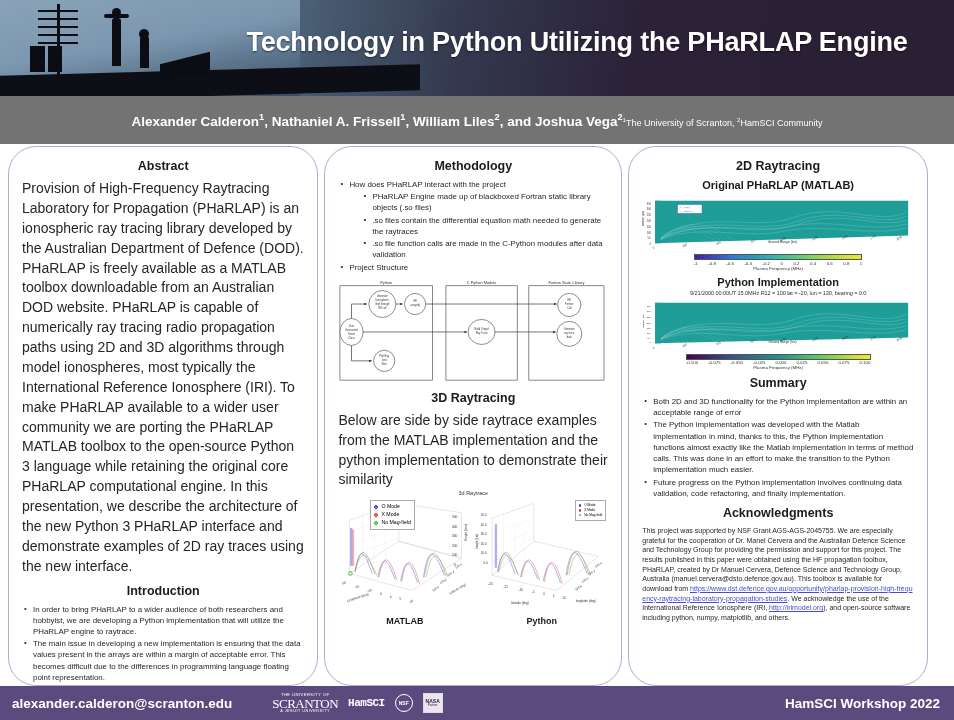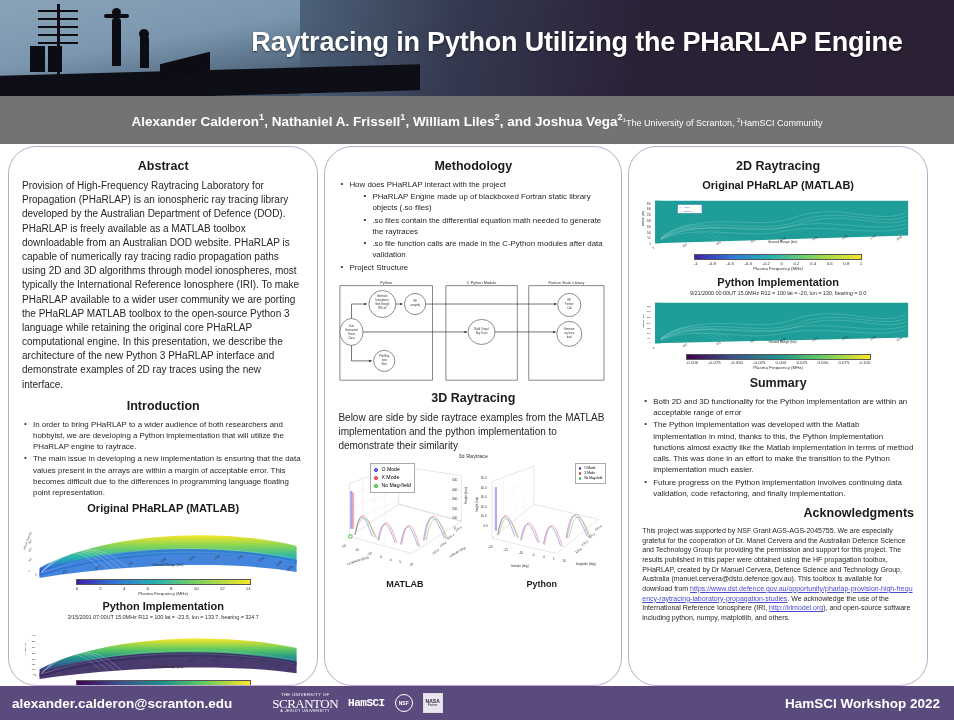--- a/index.html
+++ b/index.html
@@ -81,21 +81,21 @@
 
   h2.sec {
     font-size: 12.5px; font-weight: bold; color: #1b1b1b;
     text-align: center; margin: 2px 0 6px 0;
   }
   h3.sub {
     font-size: 11px; font-weight: bold; color: #1b1b1b;
     text-align: center; margin: 4px 0 2px 0;
   }
   p.body {
-    font-size: 10px; line-height: 1.42; color: #262626; text-align: left;
+    font-size: 14px; line-height: 1.42; color: #262626; text-align: left;
   }
   ul.bul { list-style: none; margin: 1px 0 0 0; }
   ul.bul > li {
     font-size: 7.9px; line-height: 1.42; color: #262626;
     position: relative; padding-left: 11px; margin-bottom: 1px;
   }
   ul.bul > li::before {
     content: "•"; position: absolute; left: 2px; top: -1px; font-size: 8px; color:#333;
   }
   ul.bul ul { list-style: none; margin-left: 12px; margin-top: 1px; }
@@ -185,21 +185,21 @@
   <div class="xb" style="top:42px;"></div>
   <div class="silh box1"></div>
   <div class="silh box2"></div>
   <div class="silh head1"></div>
   <div class="silh hat1"></div>
   <div class="silh person1"></div>
   <div class="silh head2"></div>
   <div class="silh person2"></div>
   <div class="silh ladder"></div>
   <div class="silh chimney"></div>
-  <div class="poster-title">Raytracing in Python Utilizing the PHaRLAP Engine</div>
+  <div class="poster-title">Technology in Python Utilizing the PHaRLAP Engine</div>
 </div>
 
 <div class="author-bar">
   <div class="authors">Alexander Calderon<sup>1</sup>, Nathaniel A. Frissell<sup>1</sup>, William Liles<sup>2</sup>, and Joshua Vega<sup>2</sup></div>
   <div class="affil"><sup>1</sup>The University of Scranton, <sup>2</sup>HamSCI Community</div>
 </div>
 
 <div class="cols">
 
   <div class="panel col1">
@@ -716,21 +716,21 @@
       </div>
     </div>
 
     <h2 class="sec" style="margin-top:6px;">Summary</h2>
     <ul class="bul">
       <li>Both 2D and 3D functionality for the Python implementation are within an acceptable range of error</li>
       <li>The Python implementation was developed with the Matlab implementation in mind, thanks to this, the Python implementation functions almost exactly like the Matlab implementation in terms of method calls. This was done in an effort to make the transition to the Python implementation much easier.</li>
       <li>Future progress on the Python implementation involves continuing data validation, code refactoring, and finally implementation.</li>
     </ul>
 
-    <h2 class="sec" style="margin-top:7px;text-align:right;">Acknowledgments</h2>
+    <h2 class="sec" style="margin-top:7px;">Acknowledgments</h2>
     <p class="body" style="font-size:7px;line-height:1.38;"><span>This project was supported by NSF Grant AGS-AGS-2045755. We are especially grateful for the cooperation of Dr. Manel Cervera and the Australian Defence Science and Technology Group for providing the permission and support for this project. The results published in this paper were obtained using the HF propagation toolbox, PHaRLAP, created by Dr Manuel Cervera, Defence Science and Technology Group, Australia (manuel.cervera@dsto.defence.gov.au). This toolbox is available for download from </span><a class="link" href="#">https://www.dst.defence.gov.au/opportunity/pharlap-provision-high-frequency-raytracing-laboratory-propagation-studies</a><span>. We acknowledge the use of the International Reference Ionosphere (IRI, </span><a class="link" href="#">http://irimodel.org</a><span>), and open-source software including python, numpy, matplotlib, and others.</span></p>
   </div>
 </div>
 
 <div class="footer">
   <div class="f-email">alexander.calderon@scranton.edu</div>
   <div class="f-logos">
     <div class="logo-scranton">
       <div class="t1">THE UNIVERSITY OF</div>
       <div class="t2">SCRANTON</div>

